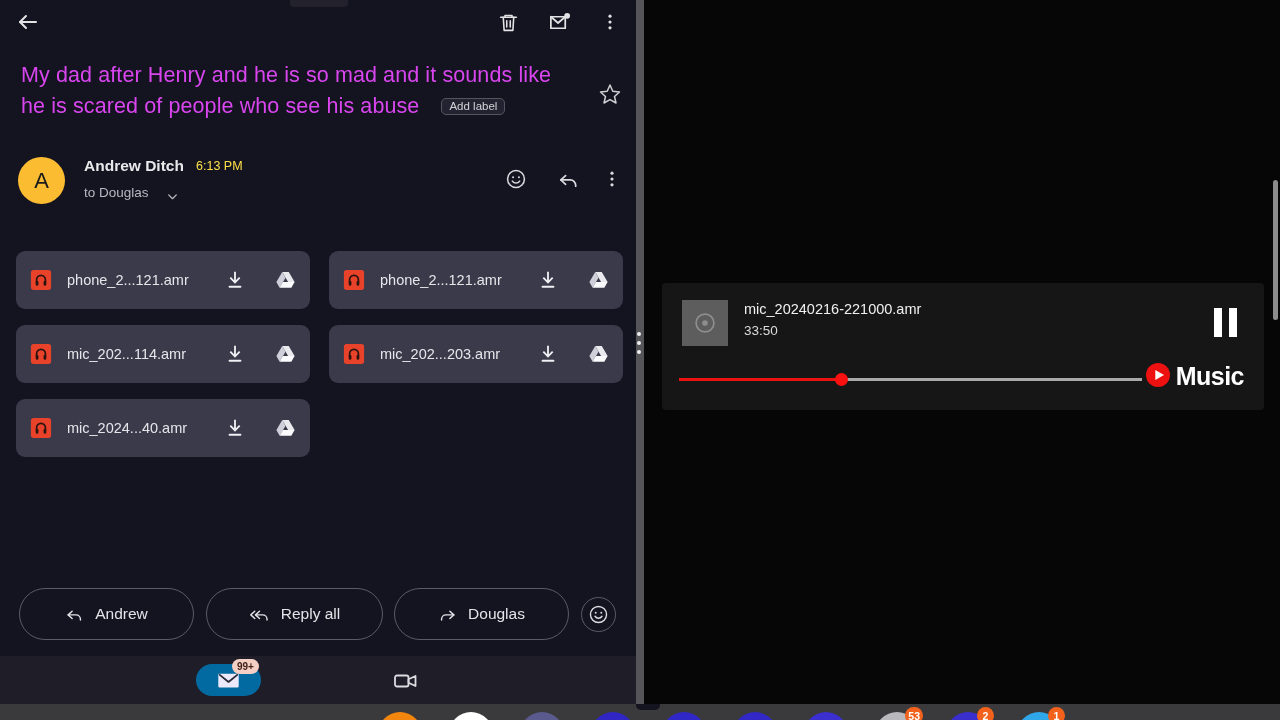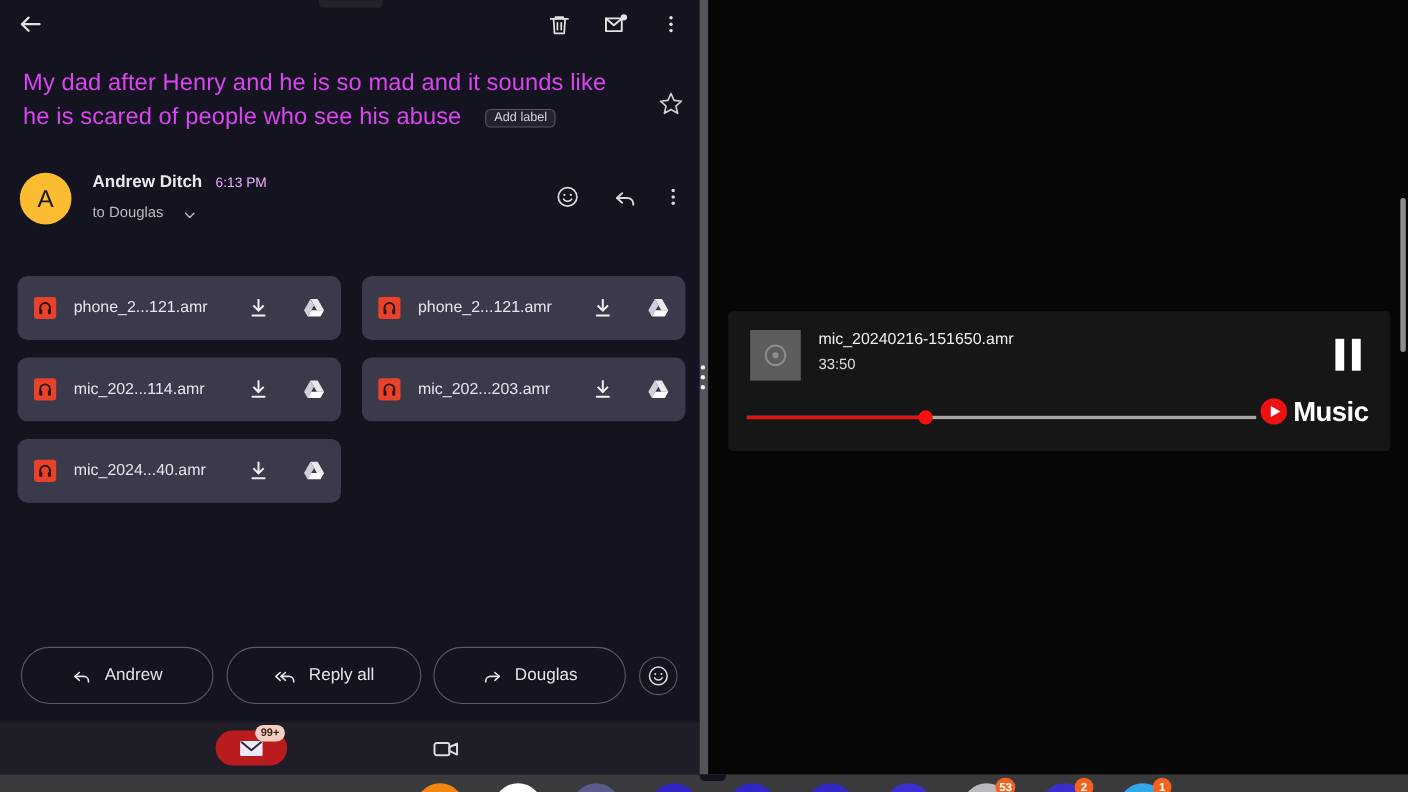--- a/index.html
+++ b/index.html
@@ -60,21 +60,21 @@
     border-radius: 50%; background: #fbbc32;
     display: flex; align-items: center; justify-content: center;
     color: #1a1a1a; font-size: 22px; font-weight: 400;
   }
   #sender-name {
     position: absolute; left: 84px; top: 4px;
     font-size: 15.5px; font-weight: 700; color: #e9e9ec;
   }
   #sender-time {
     position: absolute; left: 196px; top: 6px;
-    font-size: 12.5px; color: #f0abfc;
+    font-size: 12.5px; color: #fde047;
   }
   #recipient {
     position: absolute; left: 84px; top: 32px;
     font-size: 13.5px; color: #b9b9c1;
   }
   #recipient-caret { position: absolute; left: 166px; top: 36px; }
   .row-icon {
     position: absolute; top: 12px; width: 28px; height: 28px;
     display: flex; align-items: center; justify-content: center; color: #d9d9de;
   }
@@ -115,21 +115,21 @@
     display: flex; align-items: center; justify-content: center; color: #dcdce1;
   }
 
   
   #bottom-nav {
     position: absolute; left: 0; bottom: 0; width: 636px; height: 48px;
     background: #1e1d28;
   }
   #mail-nav-item {
     position: absolute; left: 196px; top: 8px; width: 65px; height: 32px;
-    background: #b91c1c; border-radius: 16px;
+    background: #0369a1; border-radius: 16px;
     display: flex; align-items: center; justify-content: center;
   }
   #mail-badge {
     position: absolute; left: 36px; top: -5px; background: #f6cfc4; color: #3d1f14;
     font-size: 10px; font-weight: 700; border-radius: 9px; padding: 1px 5px;
     line-height: 13px;
   }
   #meet-nav-item {
     position: absolute; left: 388px; top: 12px; width: 36px; height: 26px;
     display: flex; align-items: center; justify-content: center; color: #dcdce1;
@@ -472,21 +472,21 @@
   </div>
 
   <div id="player-pane">
     <div id="player-card">
       <div id="player-thumb">
         <svg width="26" height="26" viewBox="0 0 24 24" fill="none" stroke="#8d8d8d" stroke-width="1.6">
             <circle cx="12" cy="12" r="8.2"></circle>
             <circle cx="12" cy="12" r="2.6" fill="#8d8d8d" stroke="none"></circle>
           </svg>
       </div>
-      <div id="player-title">mic_20240216-151650.amr</div>
+      <div id="player-title">mic_20240216-221000.amr</div>
       <div id="player-duration">33:50</div>
       <div id="pause-button">
         <i></i>
           <i></i>
       </div>
       <div id="progress-track">
         <div id="progress-fill" style="width: 35%;"></div>
         <div id="progress-thumb" style="left: calc(35% - 6.5px);"></div>
       </div>
       <div id="yt-music-logo">

